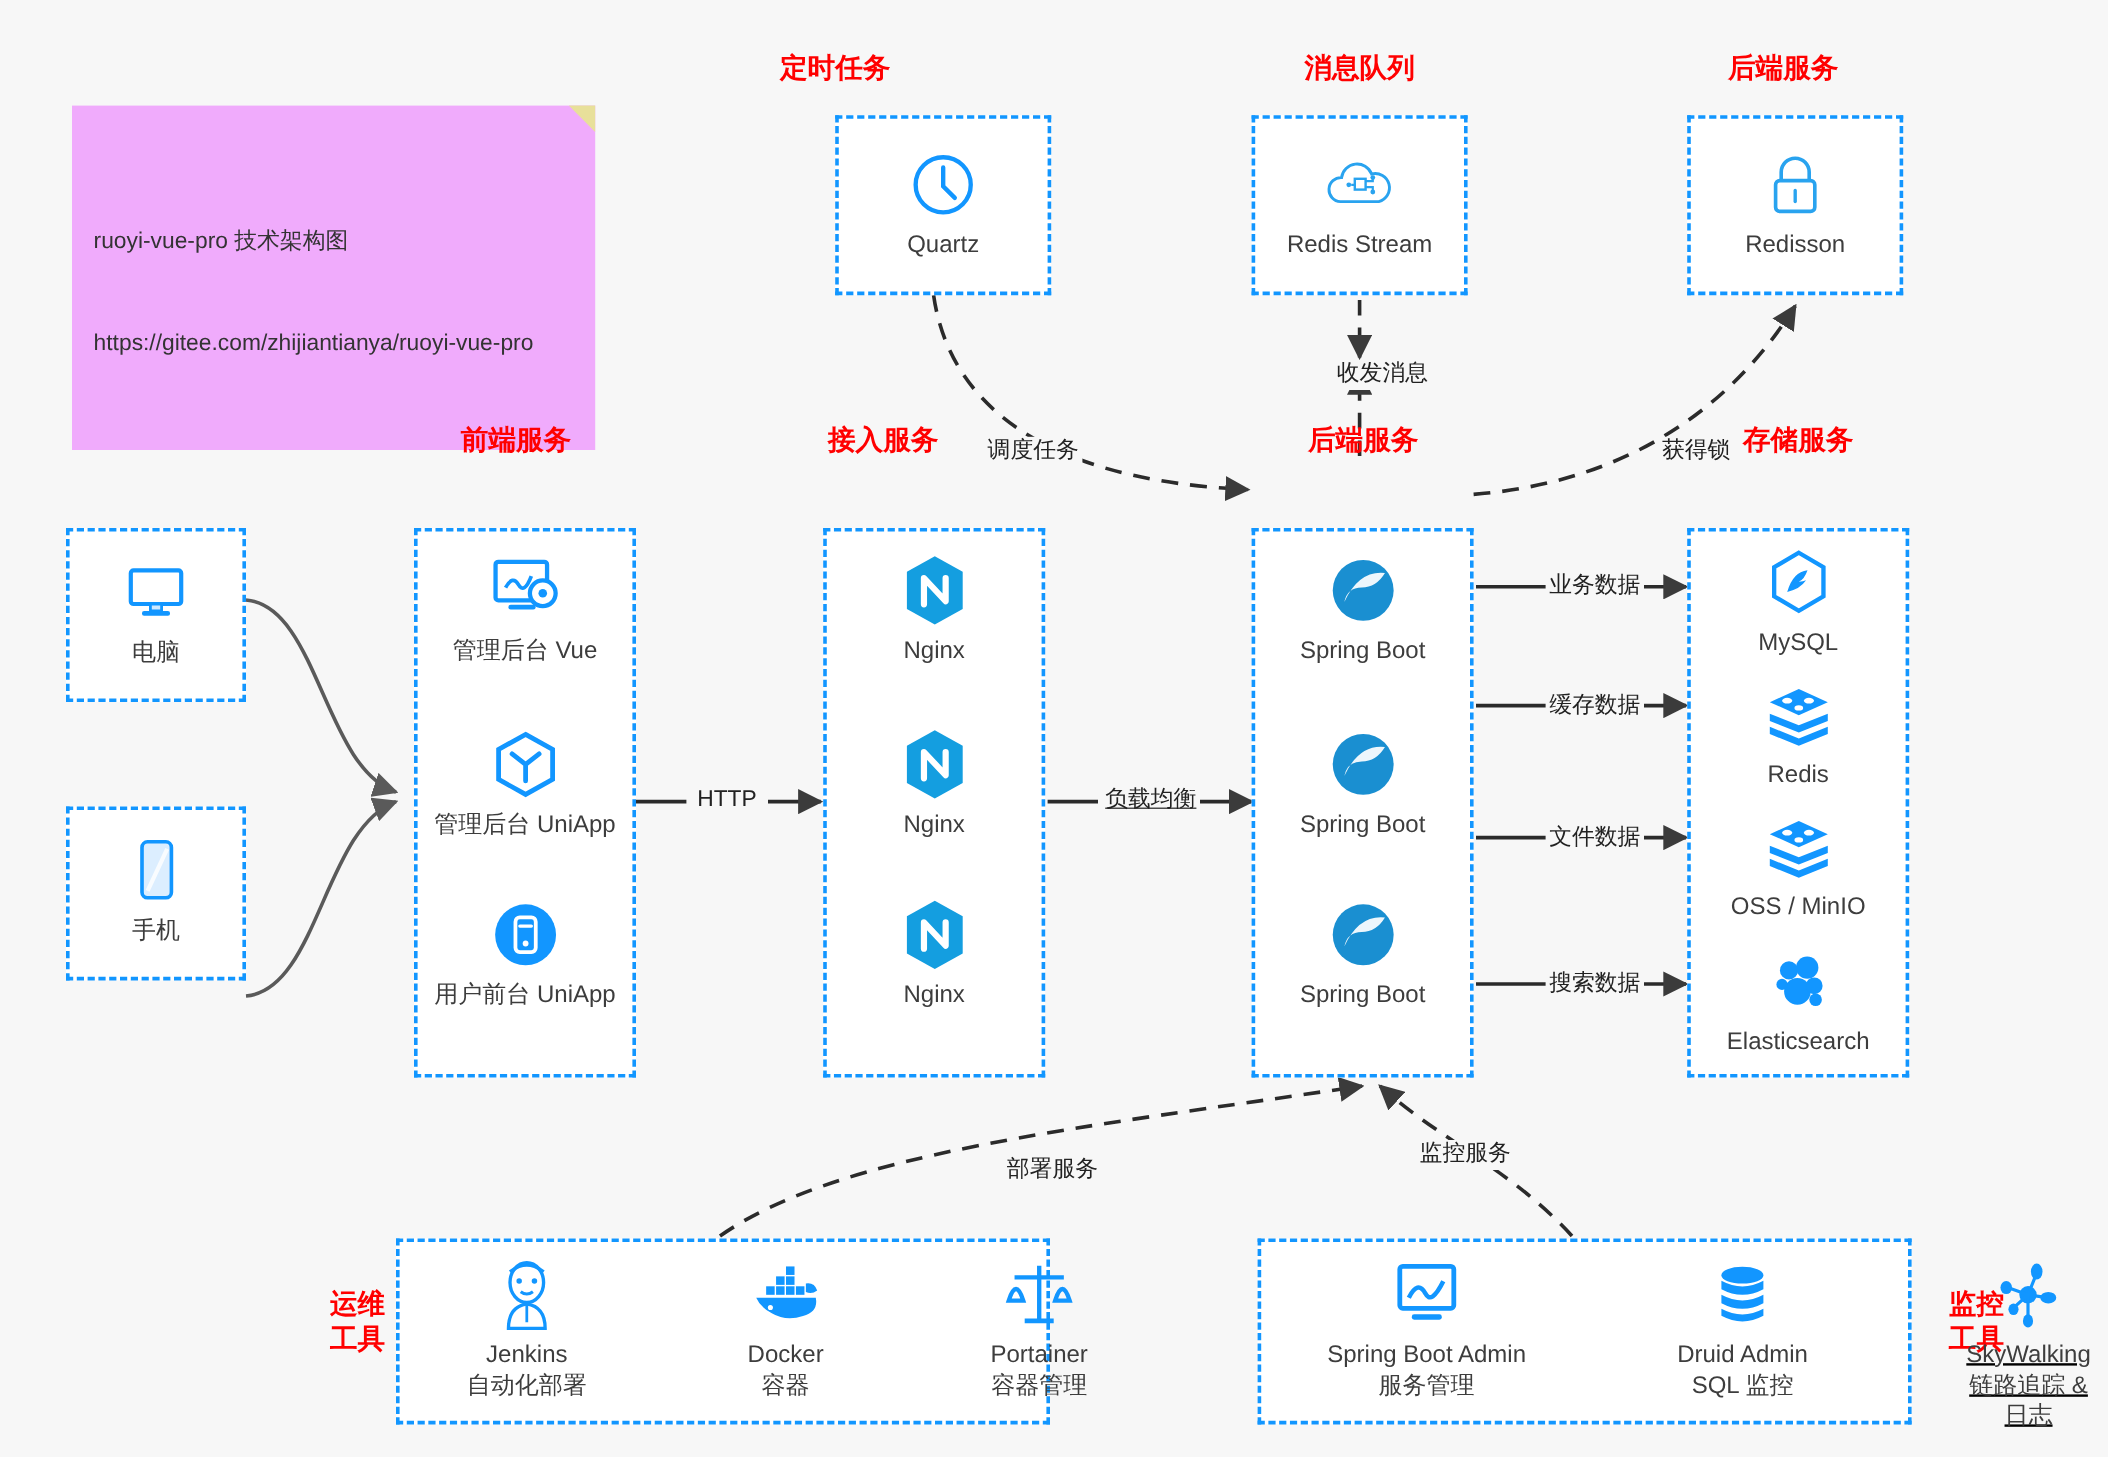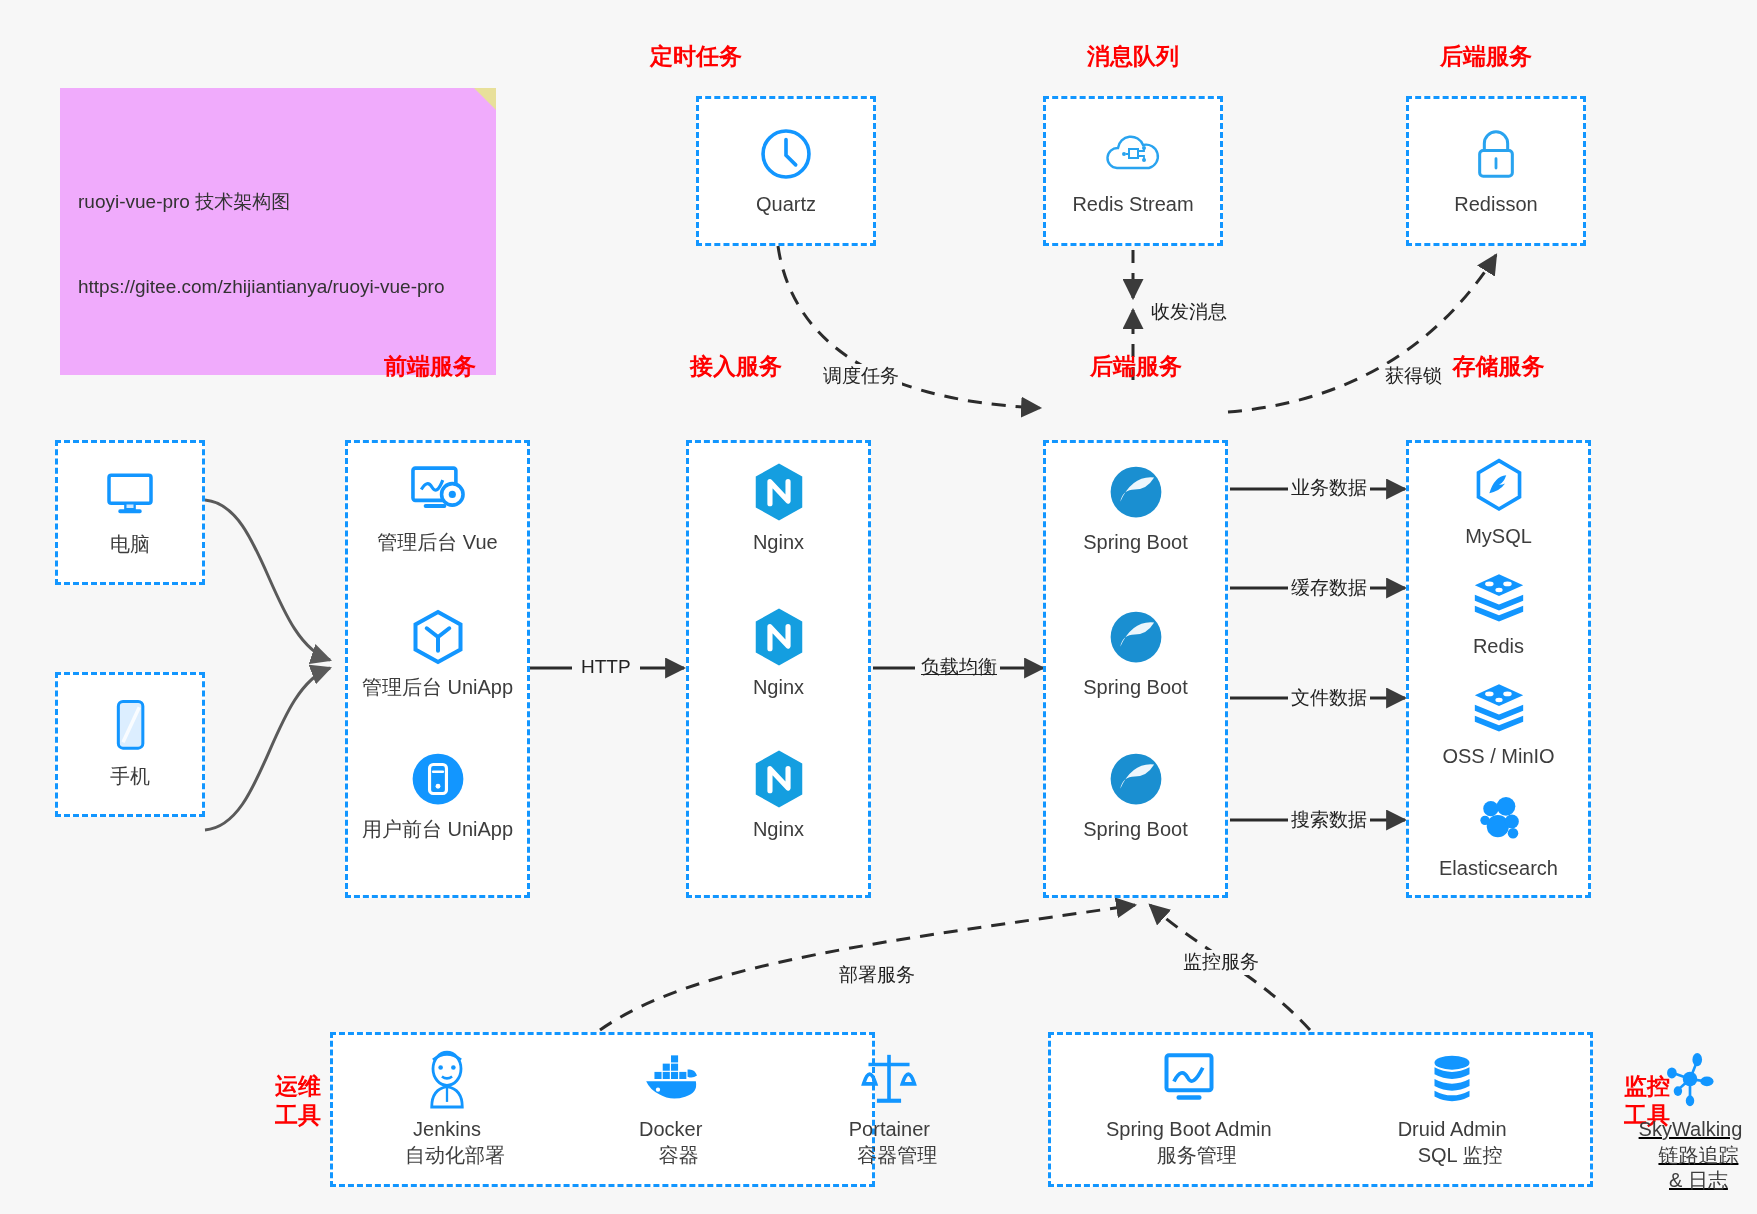--- a/index.html
+++ b/index.html
@@ -57,21 +57,21 @@
   }
   .node .lbl{
     margin-top:7px;
     font-size:20px;
     color:#3d3d3d;
     text-align:center;
     line-height:1.28;
     white-space:pre;
   }
   .node .sub{
-    font-size:20px;color:#3d3d3d;text-align:center;line-height:1.28;margin-left:16px;
+    font-size:20px;color:#3d3d3d;text-align:center;line-height:1.28;
   }
 
   
   .hrow{position:absolute;display:flex;align-items:flex-start;}
   .hrow .node{position:relative;width:auto;margin:0 44px;}
 
   
   .edgelabel{
     position:absolute;
     font-size:19px;color:#222;
@@ -450,21 +450,21 @@
           </g>
           <path d="M24 24 L30 9 M24 24 L37 26 M24 24 L24 40 M24 24 L10 19 M24 24 L14 33" stroke="#1296ff" stroke-width="2.2"></path>
         </svg>
       </span>
       <span class="lbl">SkyWalking</span>
       <span class="sub">链路追踪 &amp; 日志</span>
     </div>
   </div>
 
   <div class="edgelabel" style="left:820px;top:364px;">调度任务</div>
-  <div class="edgelabel" style="left:1148px;top:300px;">收发消息</div>
+  <div class="edgelabel" style="left:1111px;top:300px;">收发消息</div>
   <div class="edgelabel" style="left:1382px;top:364px;">获得锁</div>
   <div class="edgelabel" style="left:578px;top:655px;">HTTP</div>
   <div class="edgelabel" style="left:918px;top:655px;text-decoration:underline;">负载均衡</div>
   <div class="edgelabel" style="left:1288px;top:476px;">业务数据</div>
   <div class="edgelabel" style="left:1288px;top:576px;">缓存数据</div>
   <div class="edgelabel" style="left:1288px;top:686px;">文件数据</div>
   <div class="edgelabel" style="left:1288px;top:808px;">搜索数据</div>
   <div class="edgelabel" style="left:836px;top:963px;">部署服务</div>
   <div class="edgelabel" style="left:1180px;top:950px;">监控服务</div>
 

